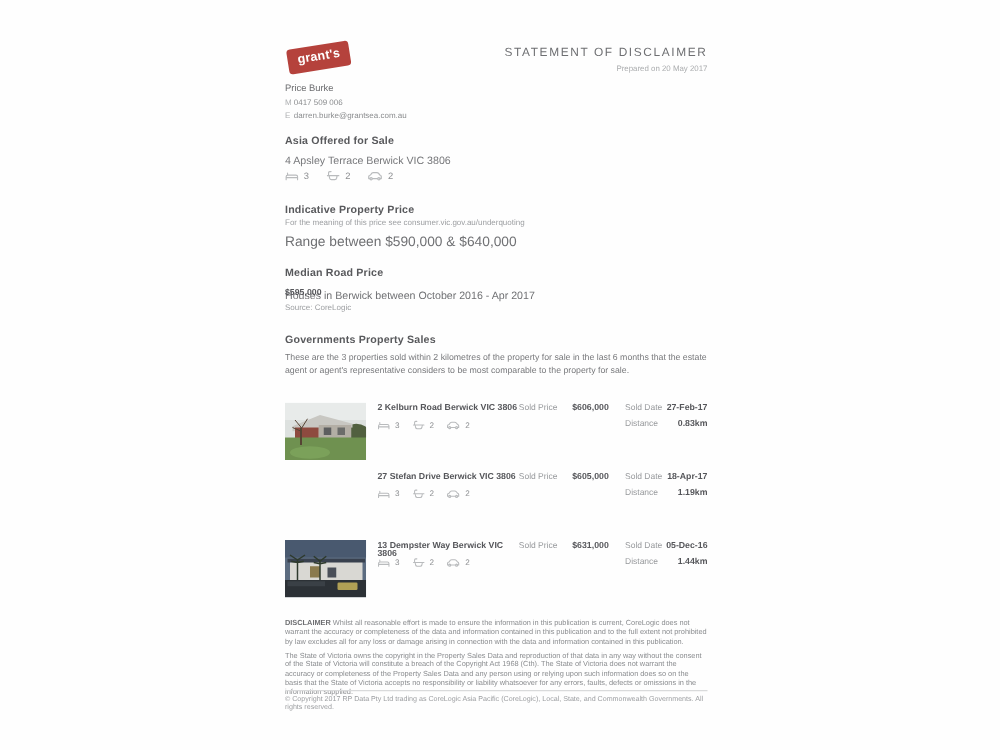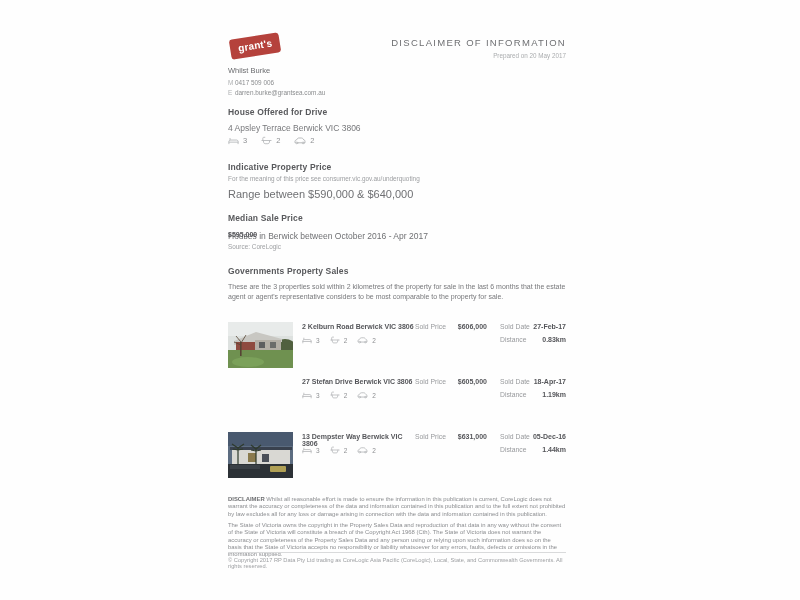--- a/index.html
+++ b/index.html
@@ -64,30 +64,30 @@
   .copyright { position:absolute; left:0; width:338px; font-size:5.7px; color:#9c9ea1; }
 </style>
 </head>
 <body>
 
 <div class="page">
   <div class="content">
 
     <div class="logo">grant's</div>
     <div class="title-block">
-      <div class="doc-title">DISCLAIMER OF INFORMATION</div>
+      <div class="doc-title">STATEMENT OF DISCLAIMER</div>
       <div class="prepared">Prepared on 20 May 2017</div>
     </div>
     <div class="agent">
-      <div class="agent-name">Whilst Burke</div>
+      <div class="agent-name">Price Burke</div>
       <div class="agent-line"><span class="pfx">M</span><span>0417 509 006</span></div>
       <div class="agent-line"><span class="pfx">E</span><span>darren.burke@grantsea.com.au</span></div>
     </div>
 
-    <div class="h" style="top:107px">House Offered for Drive</div>
+    <div class="h" style="top:107px">Asia Offered for Sale</div>
     <div class="body-line" style="top:123px">4 Apsley Terrace Berwick VIC 3806</div>
     <div class="specs" style="top:136px">
       <span class="spec">
         <svg width="11" height="9" viewBox="0 0 12 9">
             <path class="ic" d="M1 8V5.5C1 4.7 1.7 4 2.5 4H9.5C10.3 4 11 4.7 11 5.5V8M1 6.3H11M2.2 4V2.2"></path>
           </svg>
         <span>3</span>
       </span>
       <span class="spec">
         <svg width="11" height="9" viewBox="0 0 12 9">
@@ -102,21 +102,21 @@
             <circle class="ic" cx="9.1" cy="6.9" r="0.9"></circle>
           </svg>
         <span>2</span>
       </span>
     </div>
 
     <div class="h" style="top:162px">Indicative Property Price</div>
     <div class="small-note" style="top:175px">For the meaning of this price see consumer.vic.gov.au/underquoting</div>
     <div class="range-line" style="top:188px">Range between $590,000 &amp; $640,000</div>
 
-    <div class="h" style="top:213px">Median Sale Price</div>
+    <div class="h" style="top:213px">Median Road Price</div>
     <div class="median-line" style="top:231px">
       <span class="val">$595,000</span><span>Houses in Berwick between October 2016 - Apr 2017</span>
     </div>
     <div class="small-note" style="top:243px">Source: CoreLogic</div>
 
     <div class="h" style="top:266px">Governments Property Sales</div>
     <div class="desc" style="top:282px">These are the 3 properties sold within 2 kilometres of the property for sale in the last 6 months that the estate agent or agent's representative considers to be most comparable to the property for sale.</div>
 
     <div class="comp-row" style="top:322px">
       <div class="comp-photo">

